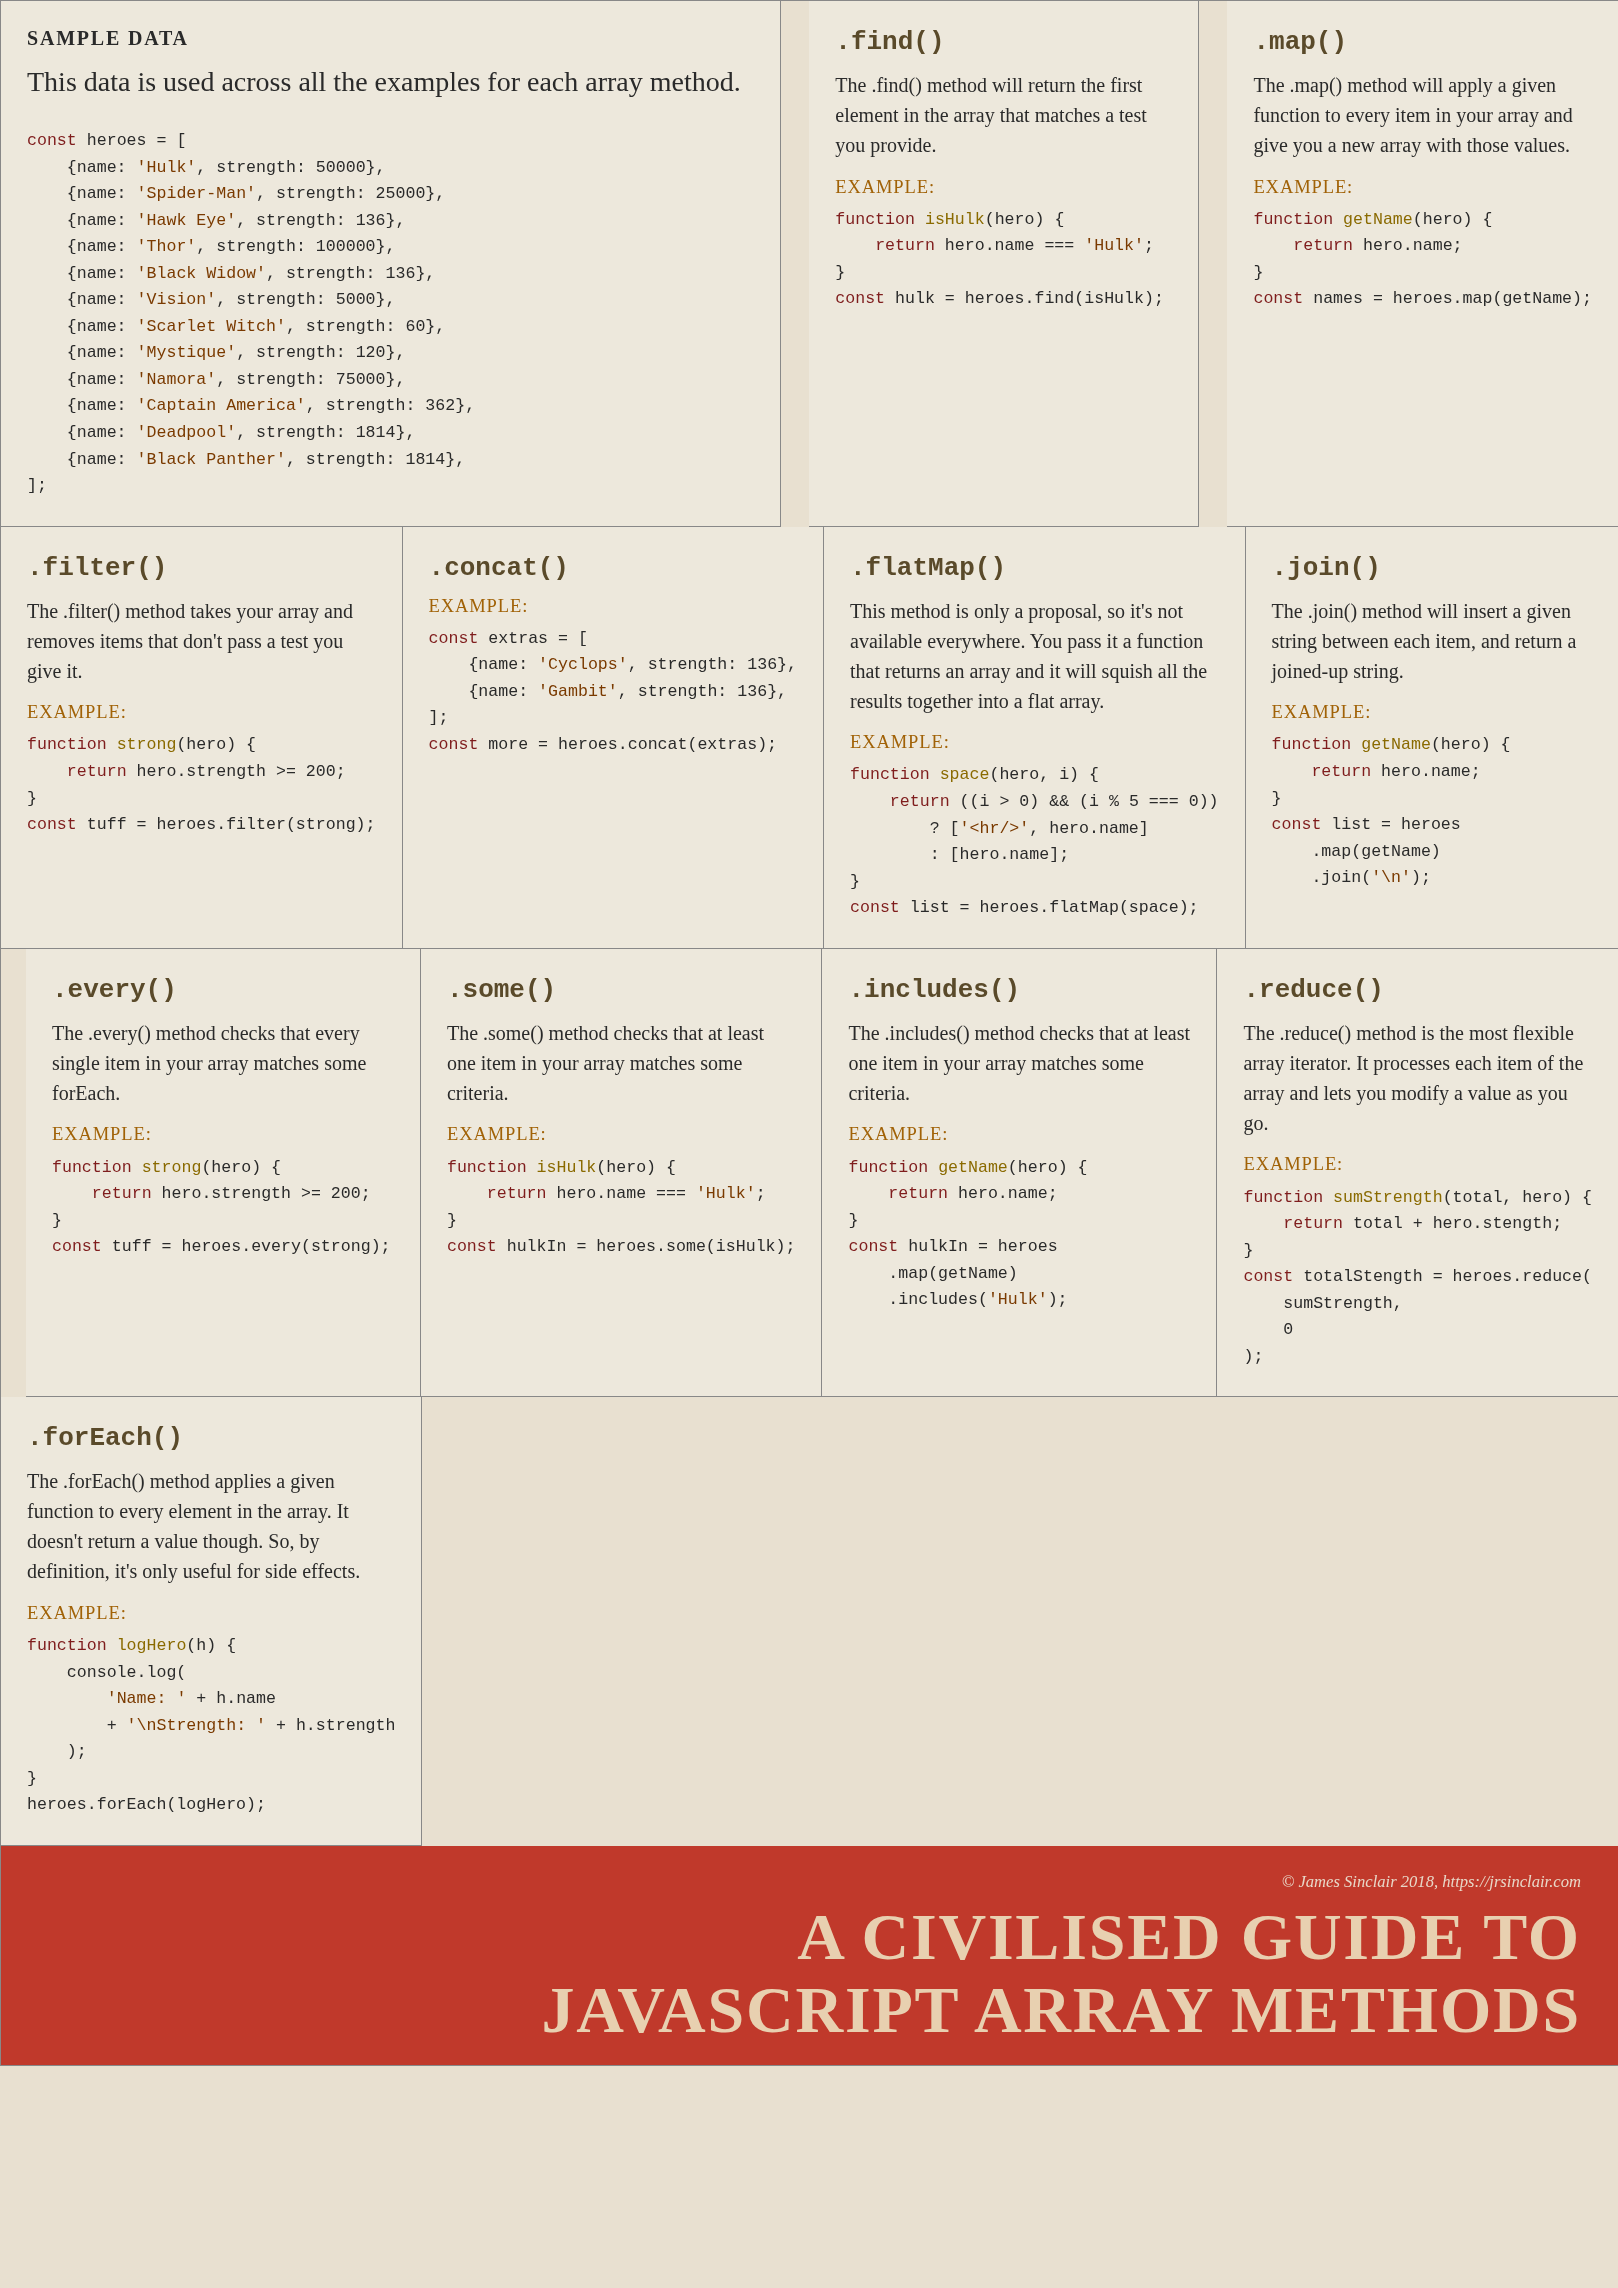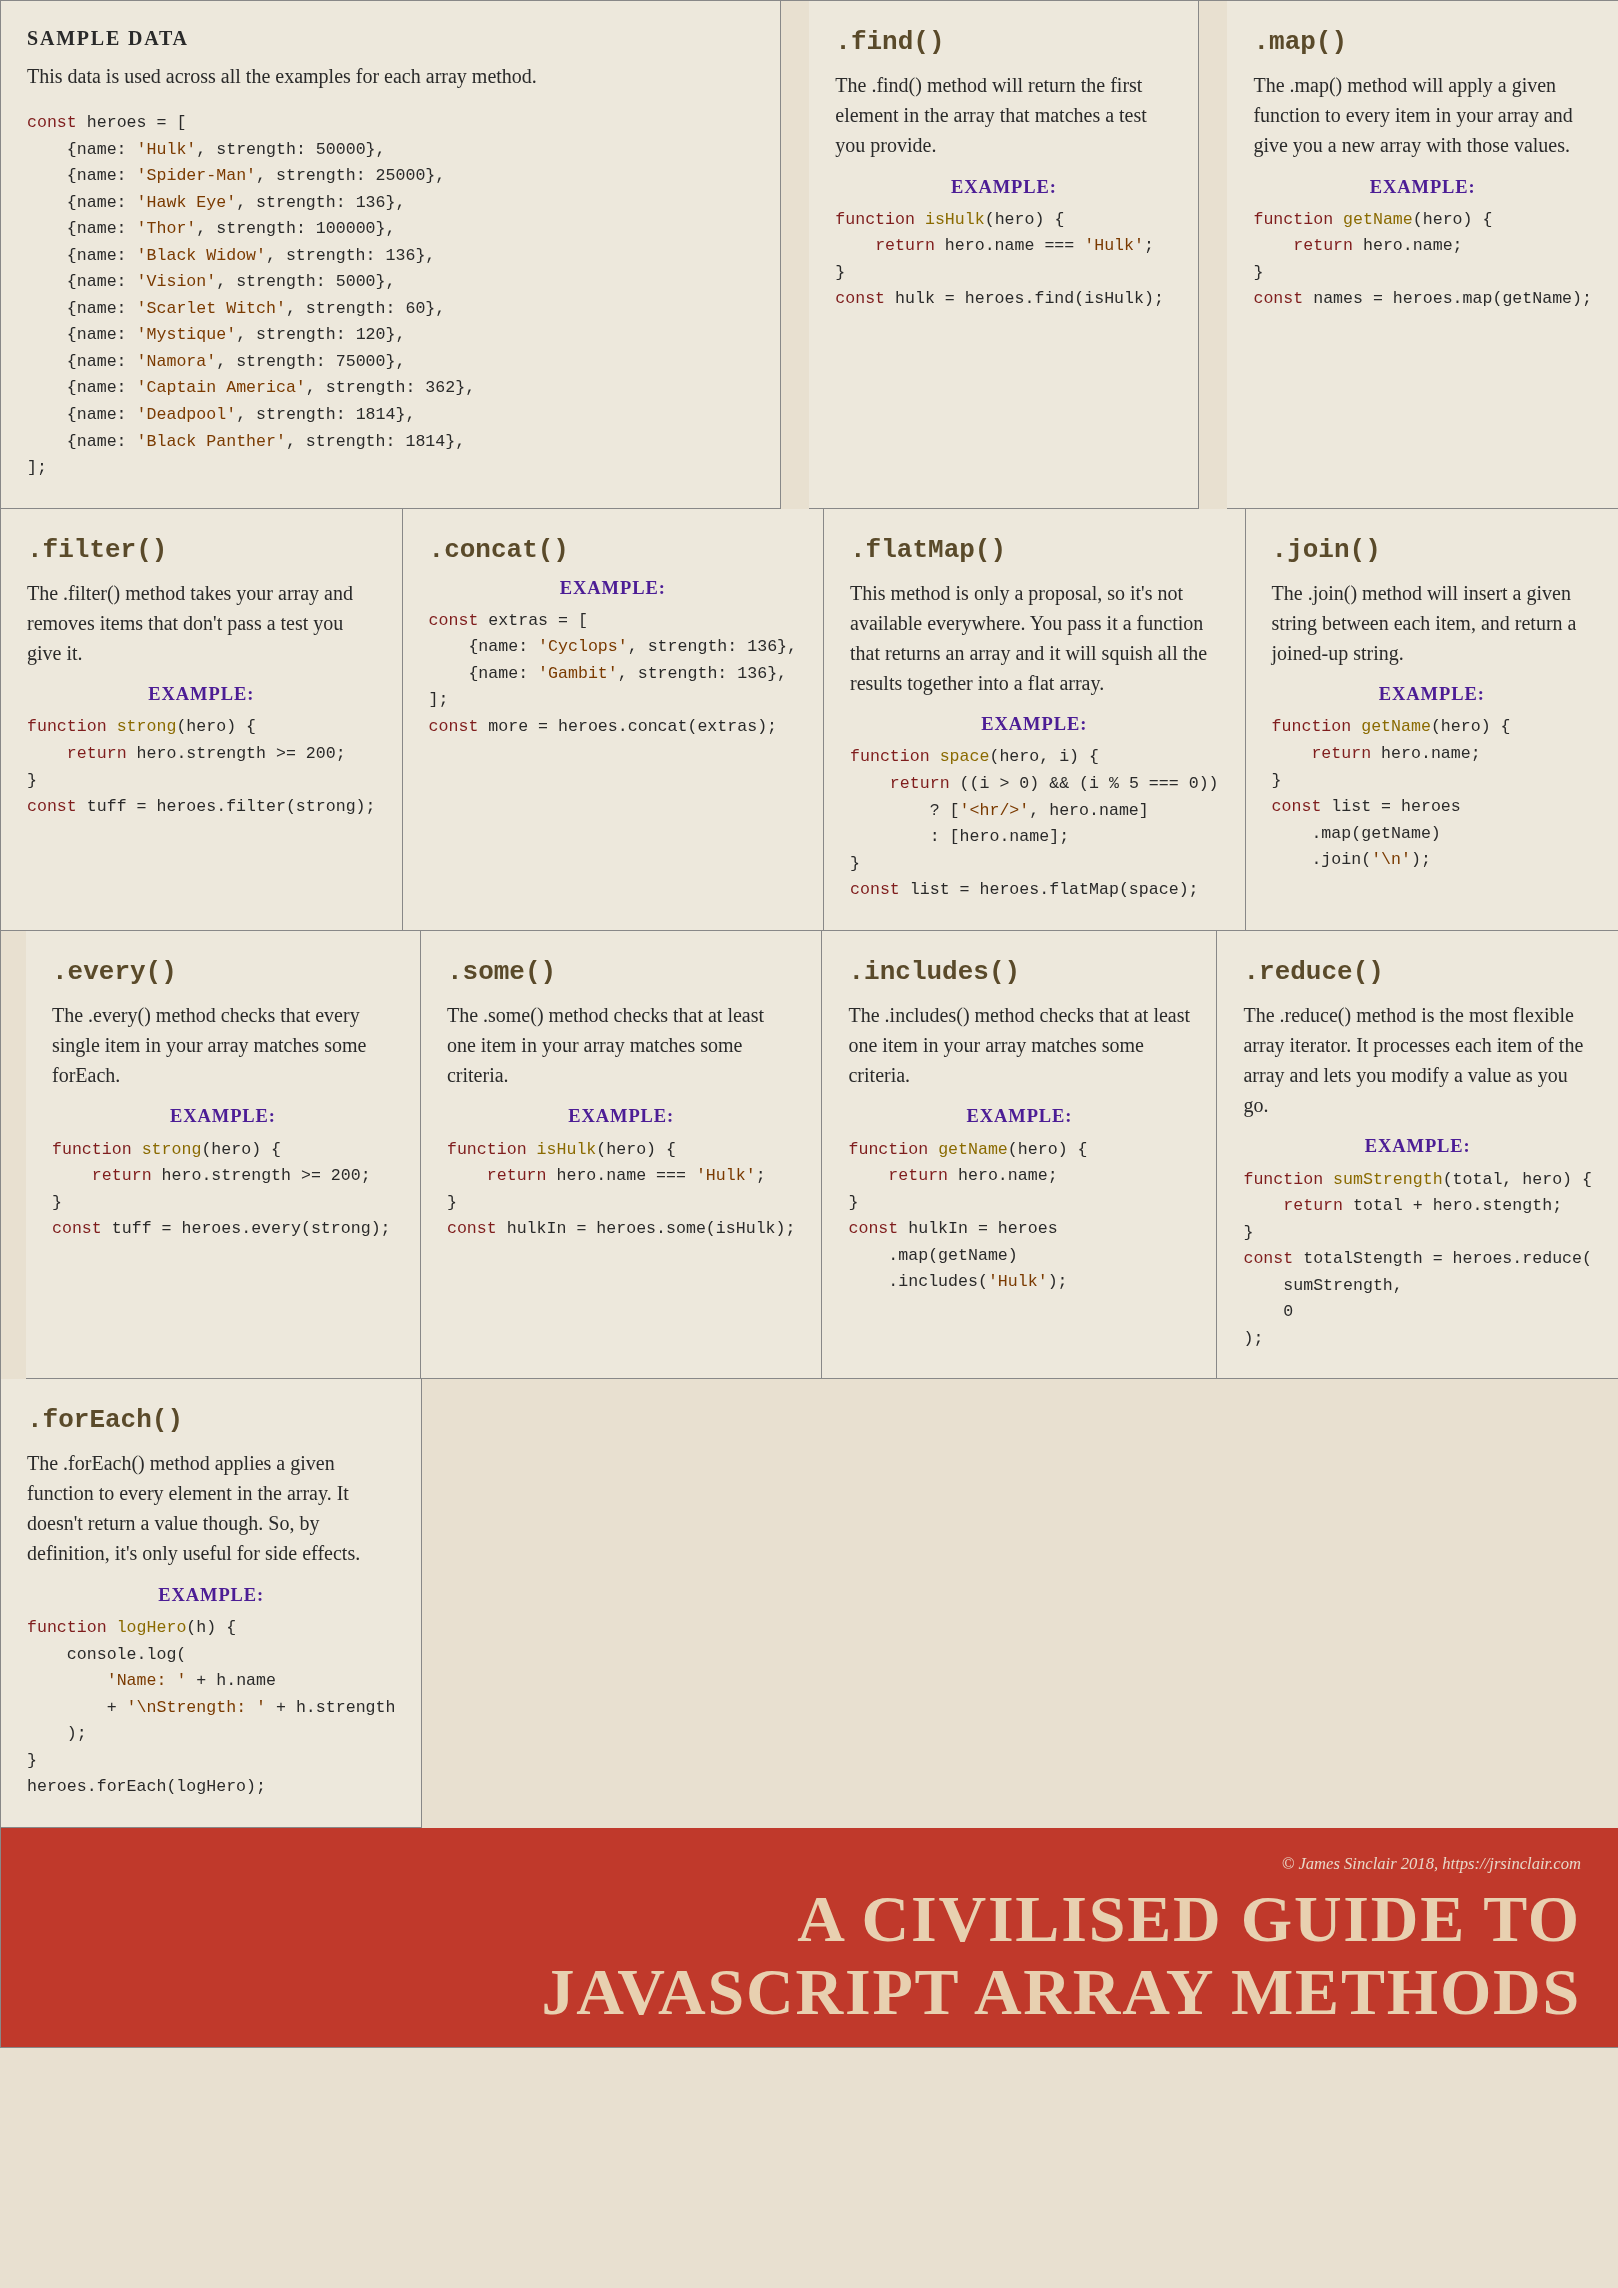--- a/index.html
+++ b/index.html
@@ -37,25 +37,24 @@
 
     .cell-desc {
       font-size: 20px;
       color: #2a2a2a;
       line-height: 1.5;
       margin-bottom: 16.6px;
     }
 
     .example-label {
       font-size: 18.5px;
-      font-weight: bold;
-      color: #4c1d95;
+      font-weight: normal;
+      color: #a16207;
       margin-bottom: 9.2px;
       letter-spacing: 0.9px;
-      text-align: center;
     }
 
     .code-block {
       font-family: 'Courier New', Courier, monospace;
       font-size: 16.6px;
       line-height: 1.6;
       color: #2a2a2a;
       white-space: pre;
     }
 
@@ -67,23 +66,23 @@
     
     .sample-title {
       font-size: 20px;
       font-weight: bold;
       letter-spacing: 1.8px;
       color: #2a2a2a;
       margin-bottom: 11px;
     }
 
     .sample-desc {
-      font-size: 20px;
+      font-size: 28px;
       color: #2a2a2a;
-      margin-bottom: 19px;
+      margin-bottom: 25px;
       line-height: 1.5;
     }
 
     .footer-right {
       grid-column: span 3;
       border-right: 1.8px solid #888;
       border-bottom: 1.8px solid #888;
       background: #c0392b;
       display: flex;
       flex-direction: column;

